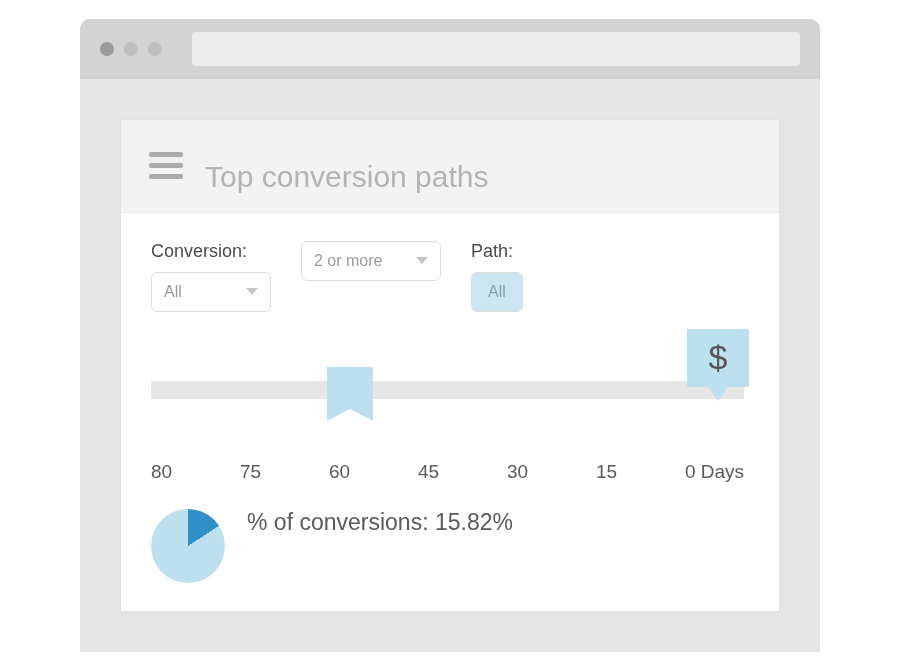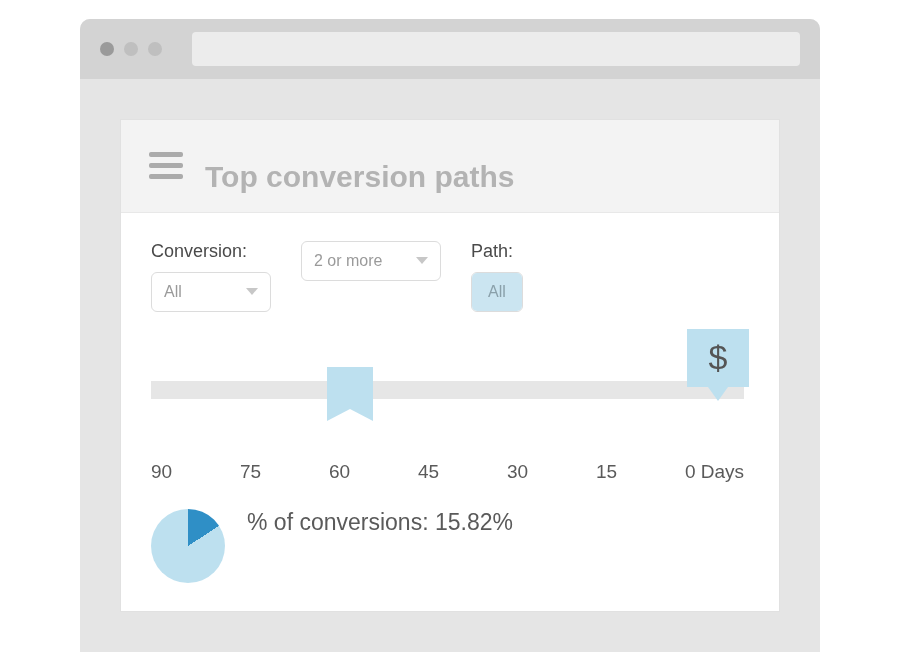--- a/index.html
+++ b/index.html
@@ -50,21 +50,21 @@
       align-items: center;
       gap: 22px;
     }
     .hamburger {
       display: flex; flex-direction: column; gap: 6px;
     }
     .hamburger span {
       display: block; width: 34px; height: 5px; background: #ababab; border-radius: 2px;
     }
     .page-title {
-      font-size: 30px; color: #b3b3b3; font-weight: 700; margin-top: 22px;
+      font-size: 30px; color: #b3b3b3; font-weight: 400; margin-top: 22px;
     }
     .panel-body {
       padding: 28px 30px 28px 30px;
     }
     .filters {
       display: flex; gap: 30px;
     }
     .filter-group { display: flex; flex-direction: column; gap: 10px; }
     .filter-label { font-size: 18px; color: #4a4a4a; }
     .dropdown {
@@ -200,21 +200,21 @@
 
           <div class="dollar-marker" id="dollar-marker" style="left: calc(100% - 62px);">
             <div class="dollar-box">
               <span>$</span>
             </div>
             <div class="dollar-tail"></div>
           </div>
         </div>
 
         <div class="timeline-labels" id="timeline-labels">
-            <span>90</span>
+            <span>80</span>
             <span>75</span>
             <span>60</span>
             <span>45</span>
             <span>30</span>
             <span>15</span>
             <span>0 Days</span>
           </div>
 
         <div class="conversion-row">
           <div class="pie" id="pie" style="background: conic-gradient(rgb(47, 143, 198) 0deg, rgb(47, 143, 198) 56.952deg, rgb(189, 224, 239) 56.952deg, rgb(189, 224, 239) 360deg);"></div>

